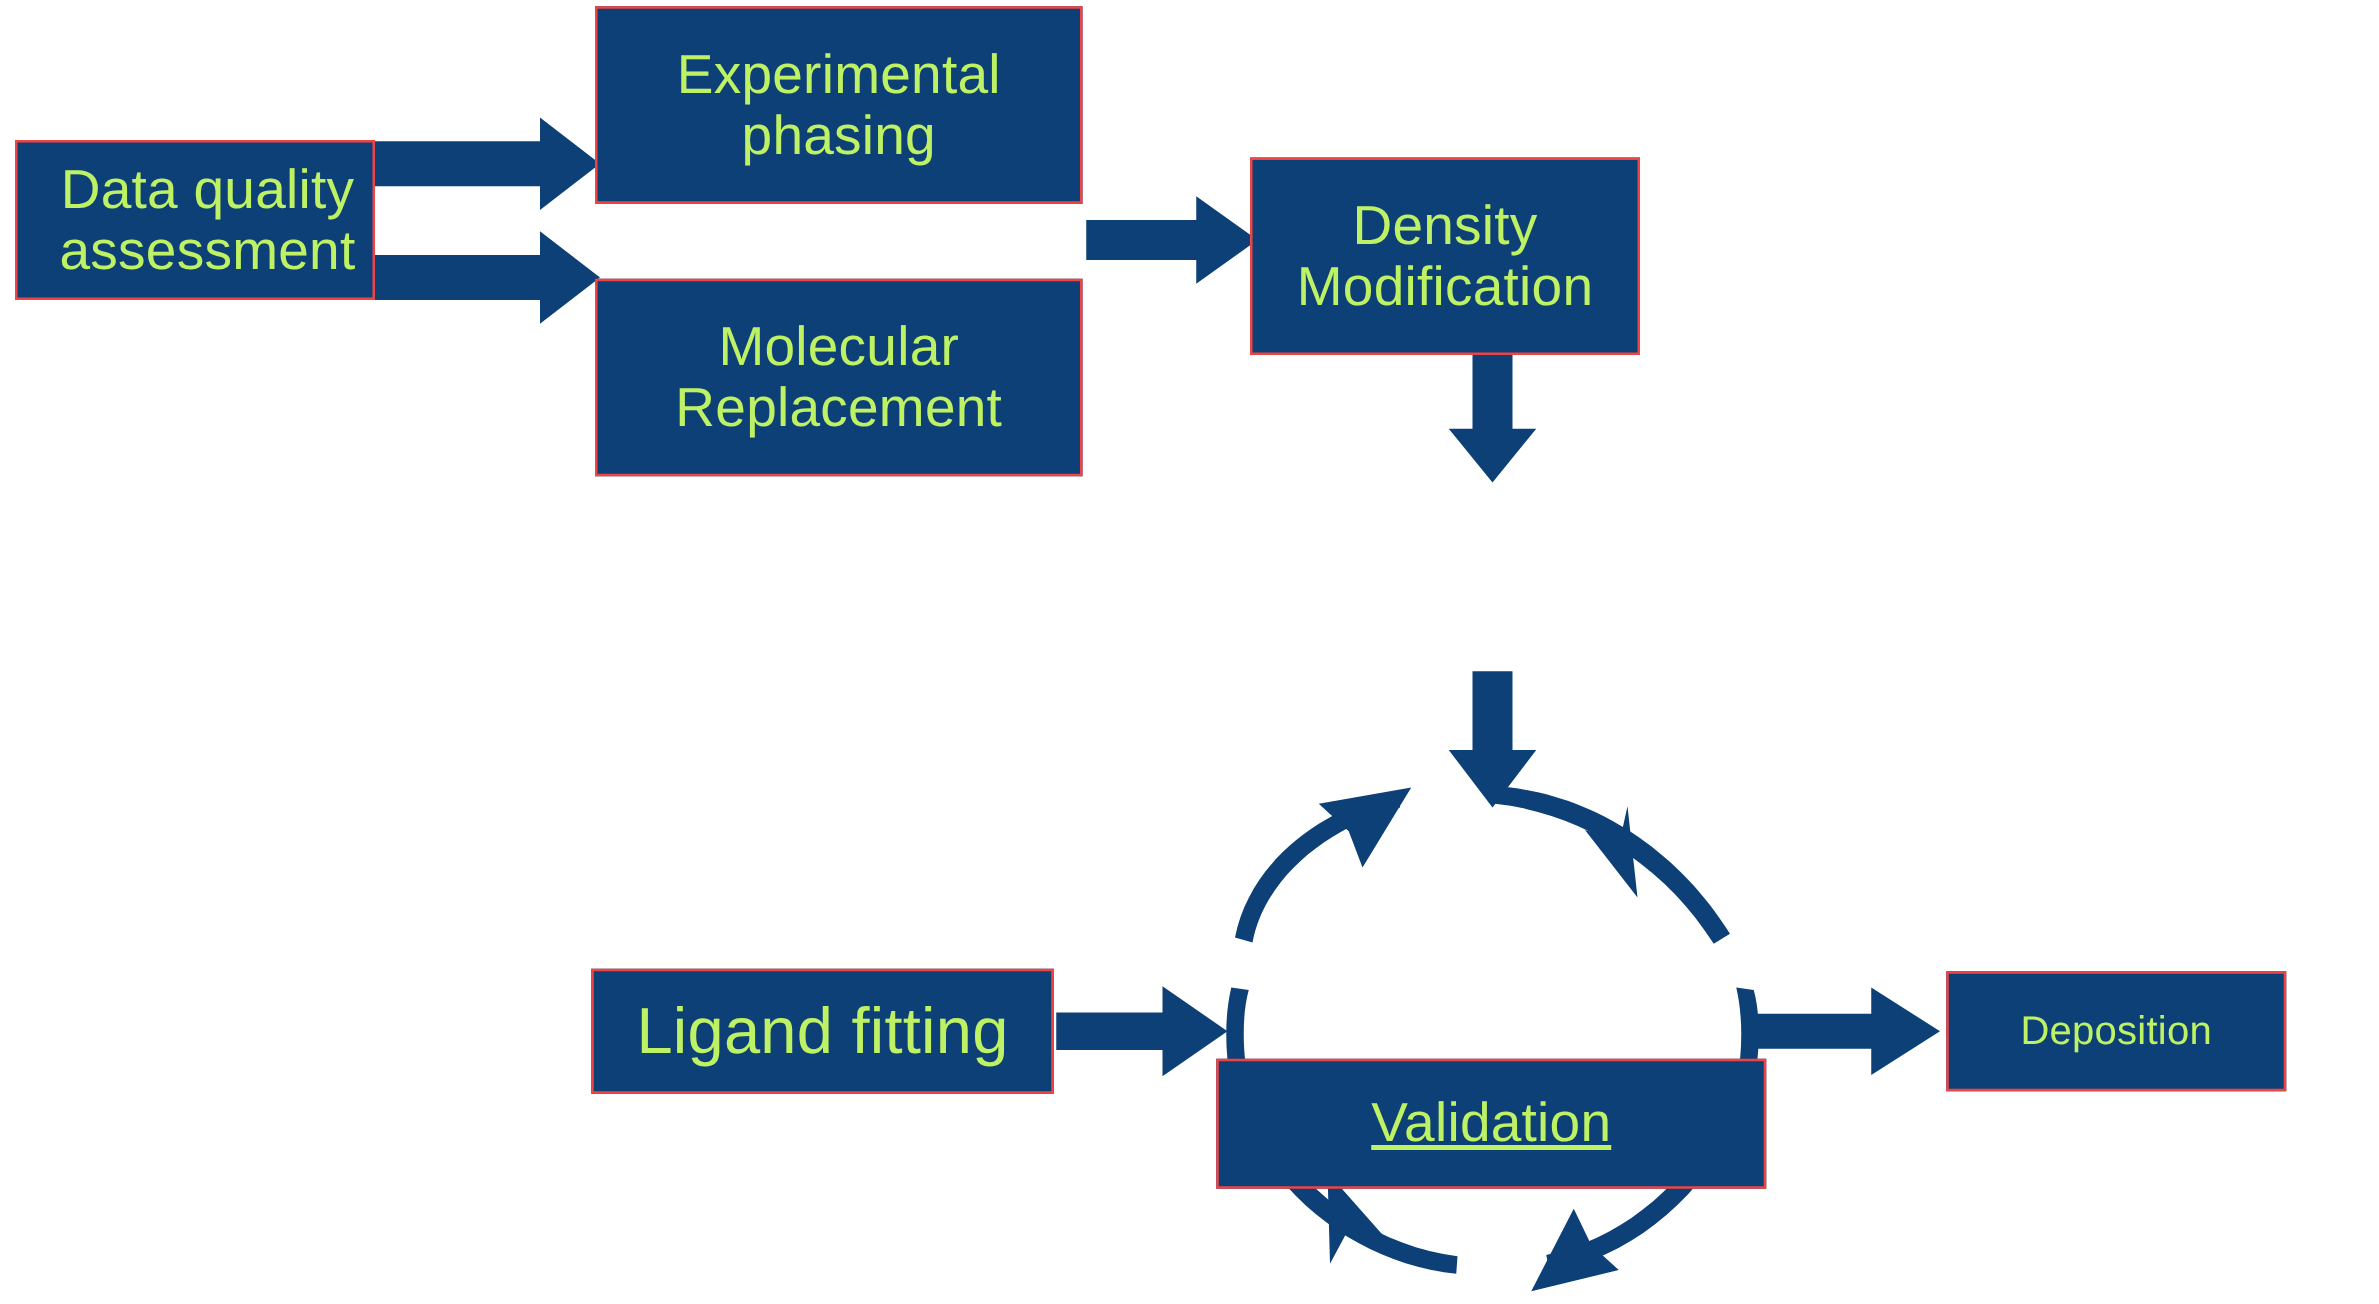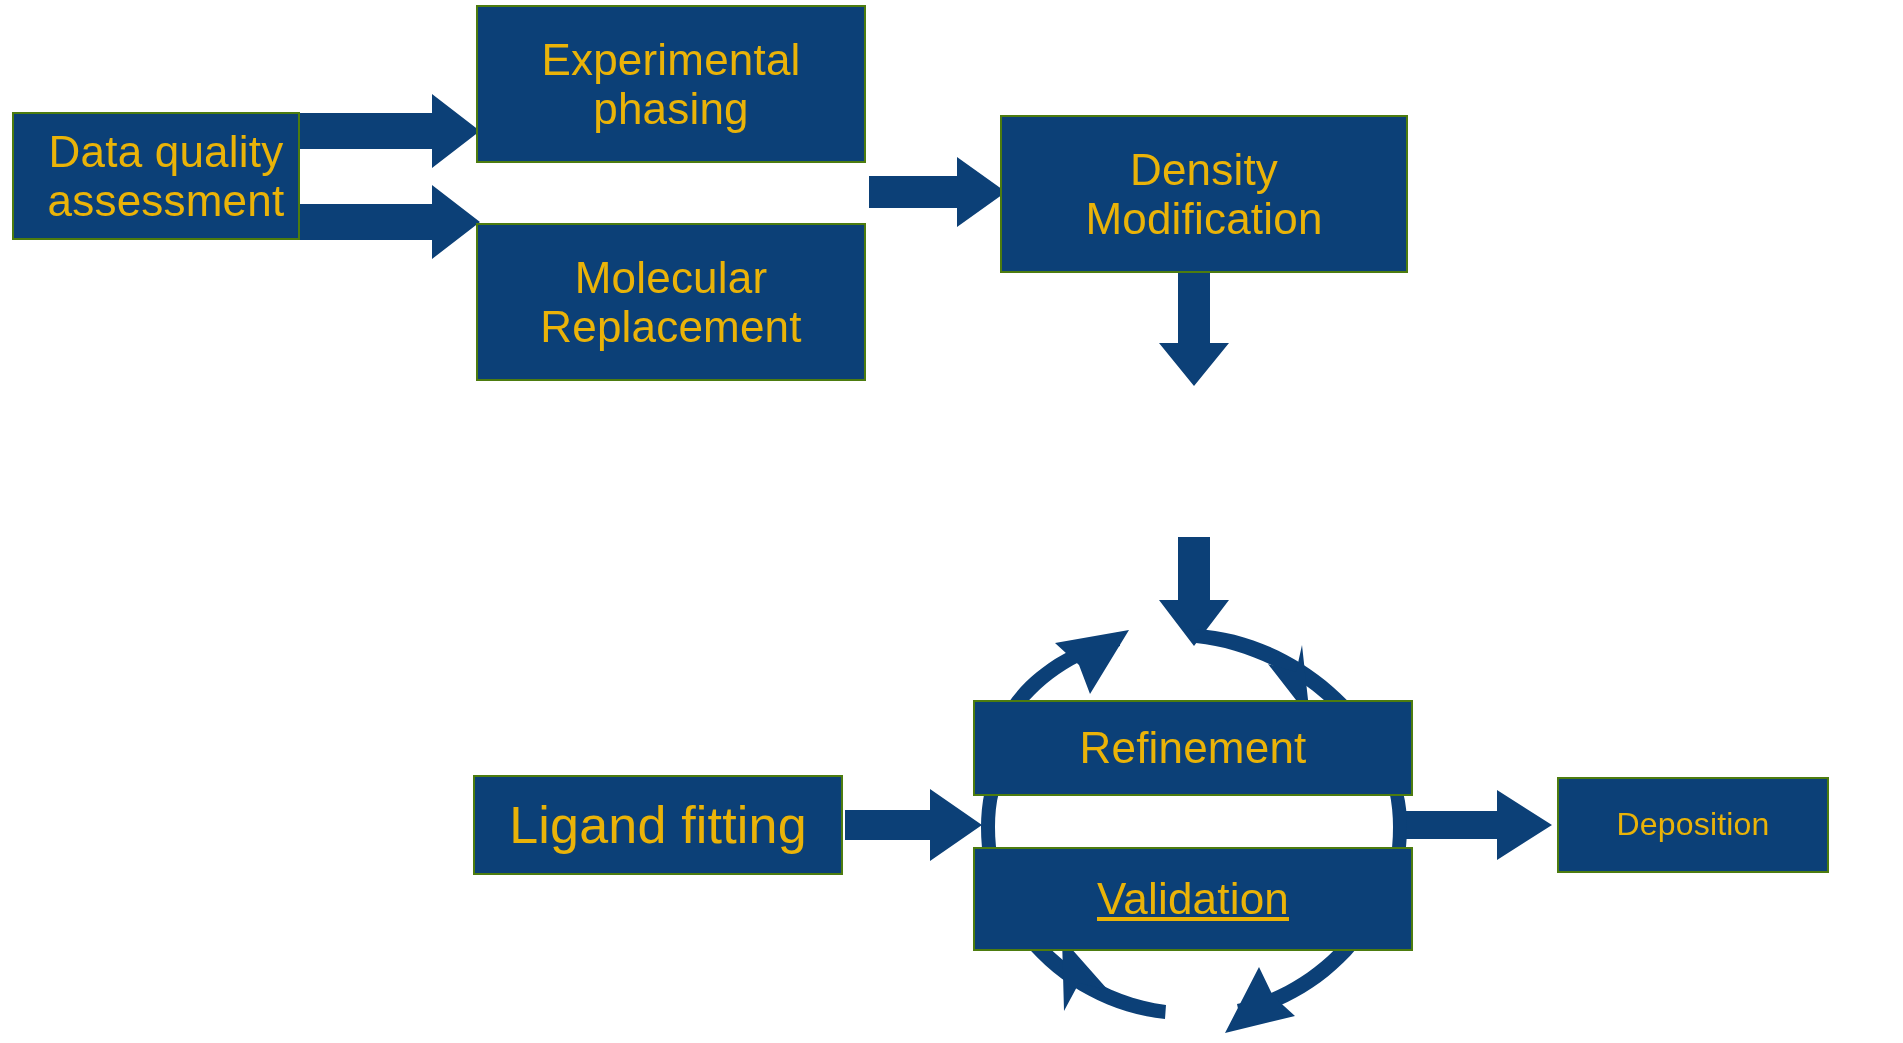--- a/index.html
+++ b/index.html
@@ -14,22 +14,22 @@
     position: relative;
     width: 1903px;
     height: 1043px;
     background: #ffffff;
     overflow: hidden;
   }
   .node {
     position: absolute;
     box-sizing: border-box;
     background: #0c4077;
-    border: 2px solid #4d7c0f;
-    color: #eab308;
+    border: 2px solid #ef4444;
+    color: #bef264;
     display: flex;
     align-items: center;
     justify-content: center;
     text-align: center;
     line-height: 1.12;
     letter-spacing: 0.2px;
     z-index: 3;
   }
   .node span {
     display: block;
@@ -143,29 +143,26 @@
   <div class="node" style="left:476px; top:5px; width:390px; height:158px; font-size:44px;">
     <span>Experimental
 phasing</span>
   </div>
 
   <div class="node" style="left:476px; top:223px; width:390px; height:158px; font-size:44px;">
     <span>Molecular
 Replacement</span>
   </div>
 
-  <div class="node" style="left:1000px; top:115px; width:408px; height:158px; font-size:44px;">
+  <div class="node" style="left:1000px; top:126px; width:312px; height:158px; font-size:44px;">
     <span>Density
 Modification</span>
   </div>
 
 
-  <div class="node" style="left:973px; top:700px; width:440px; height:96px; font-size:44px;">
-    <span>Refinement</span>
-  </div>
 
   <div class="node" style="left:973px; top:847px; width:440px; height:104px; font-size:44px;text-decoration:underline;">
     <span>Validation</span>
   </div>
 
   <div class="node" style="left:473px; top:775px; width:370px; height:100px; font-size:52px;">
     <span>Ligand fitting</span>
   </div>
 
   <div class="node" style="left:1557px; top:777px; width:272px; height:96px; font-size:32px;">

